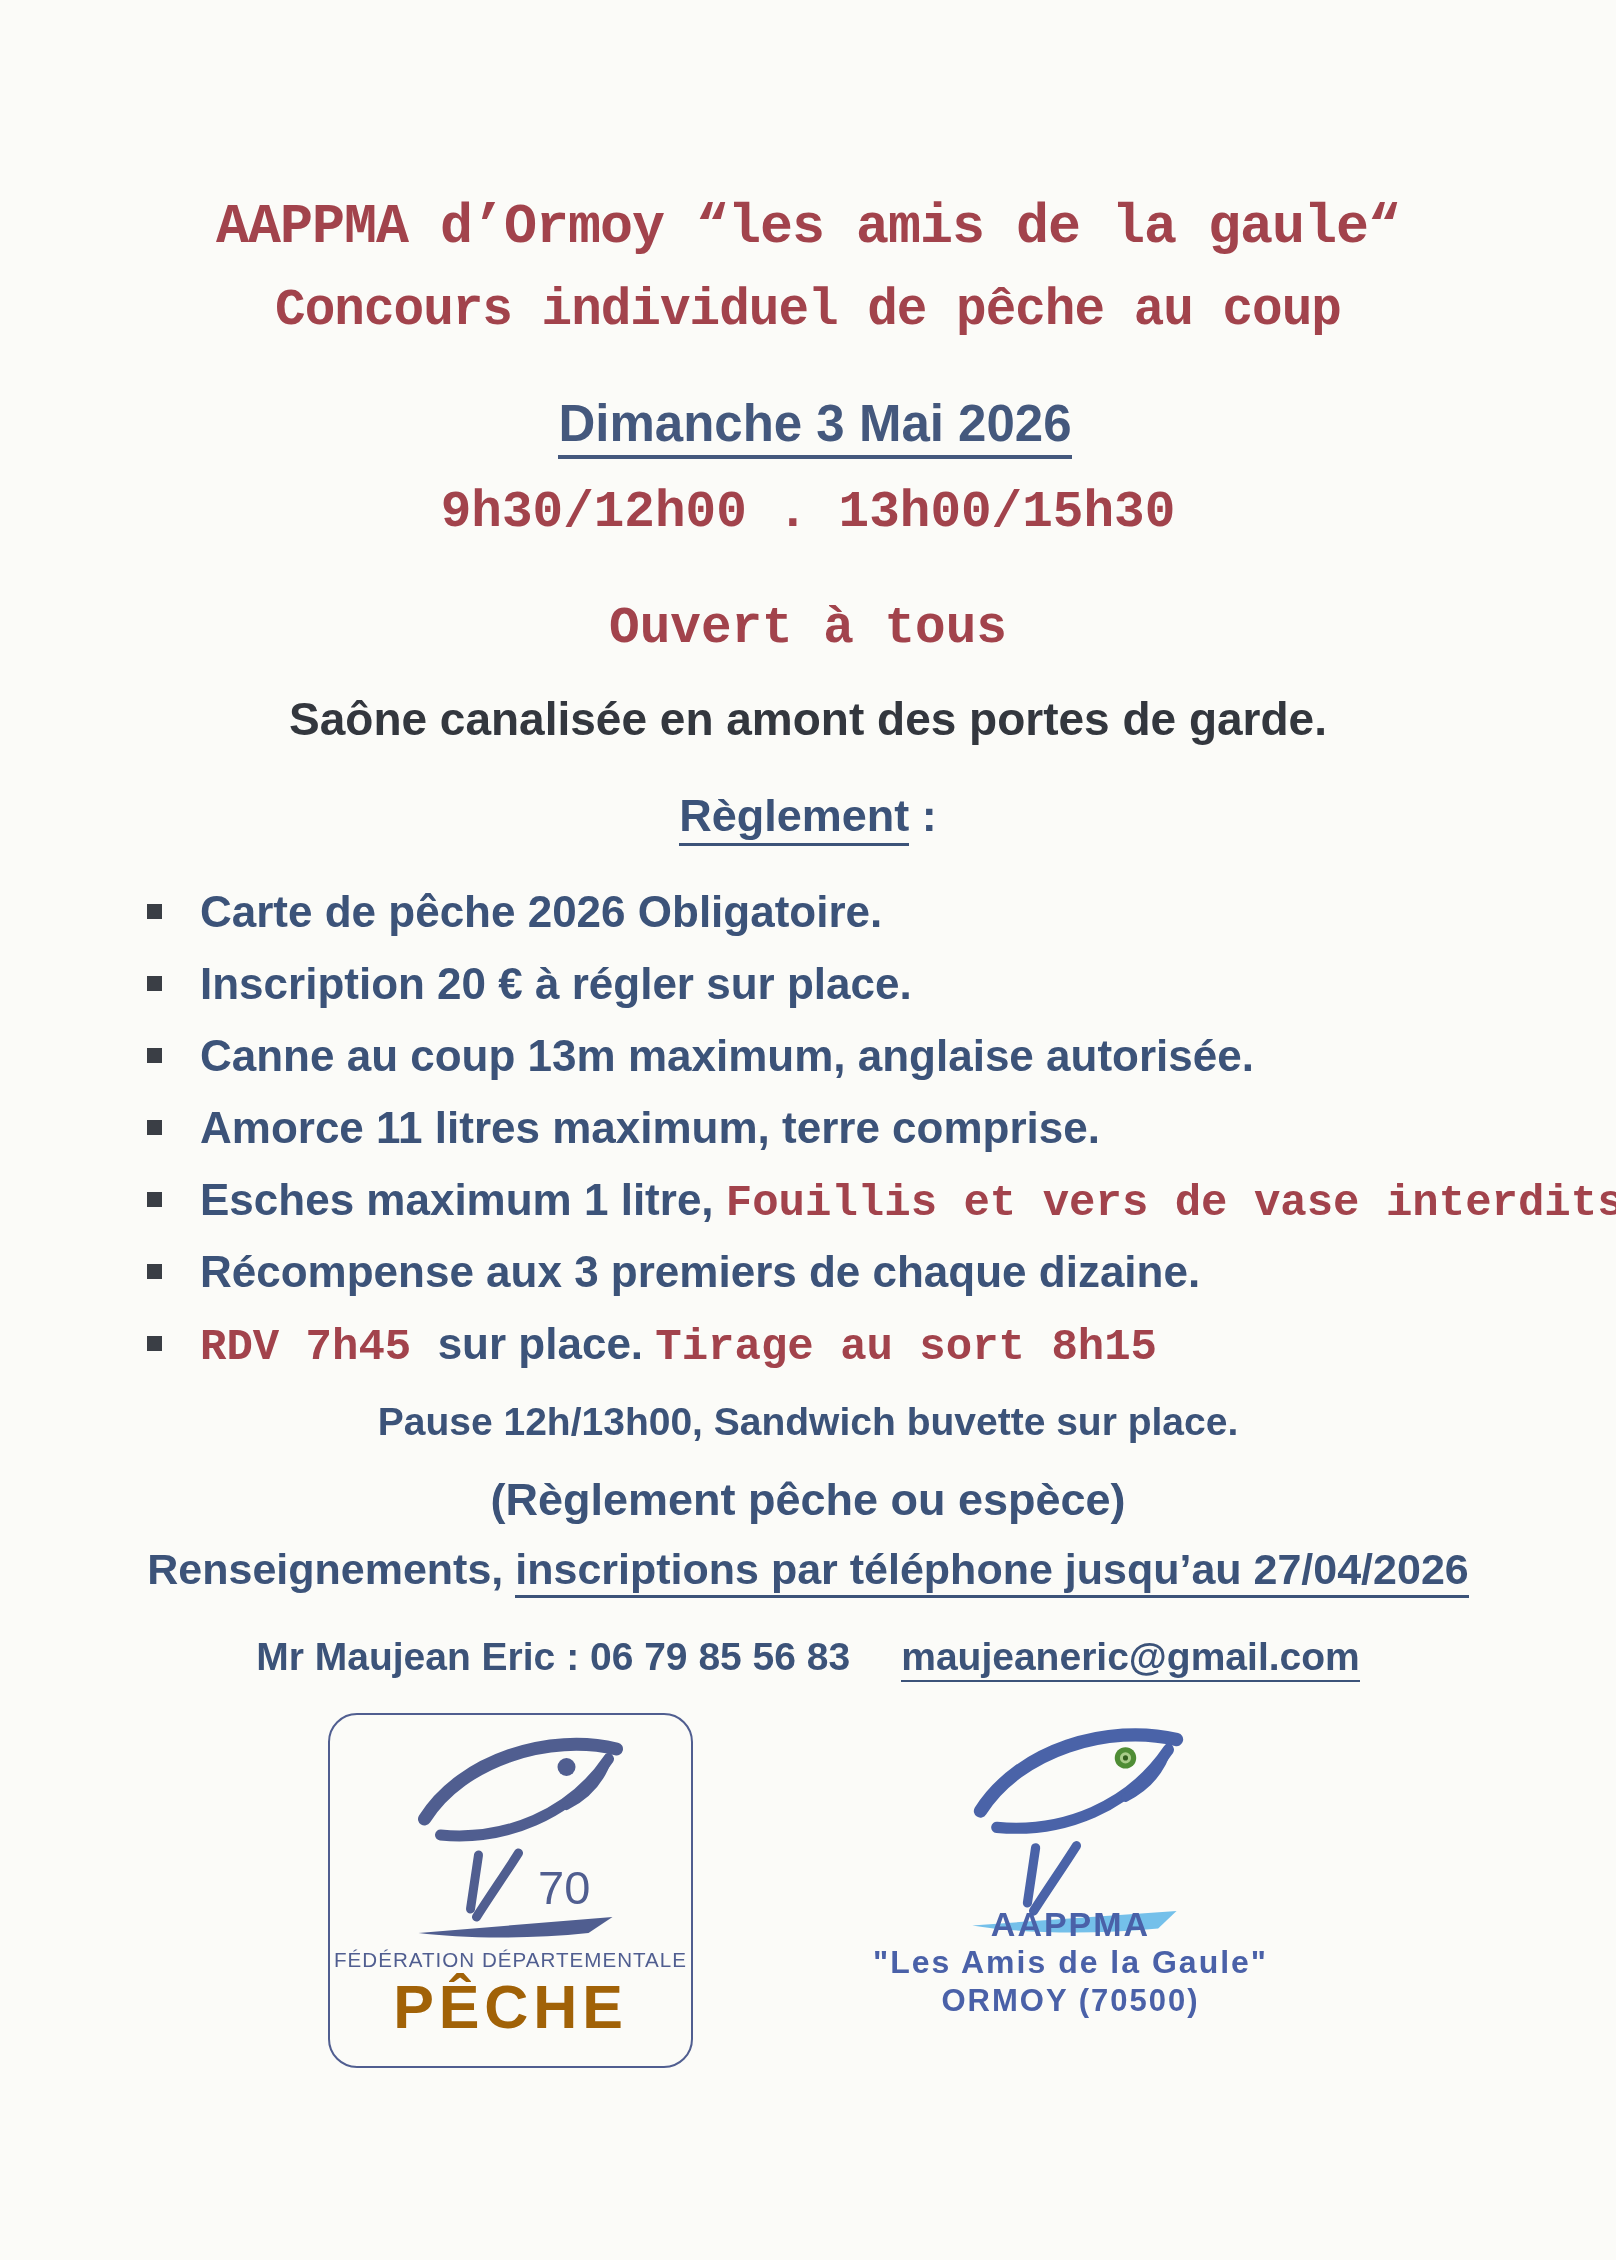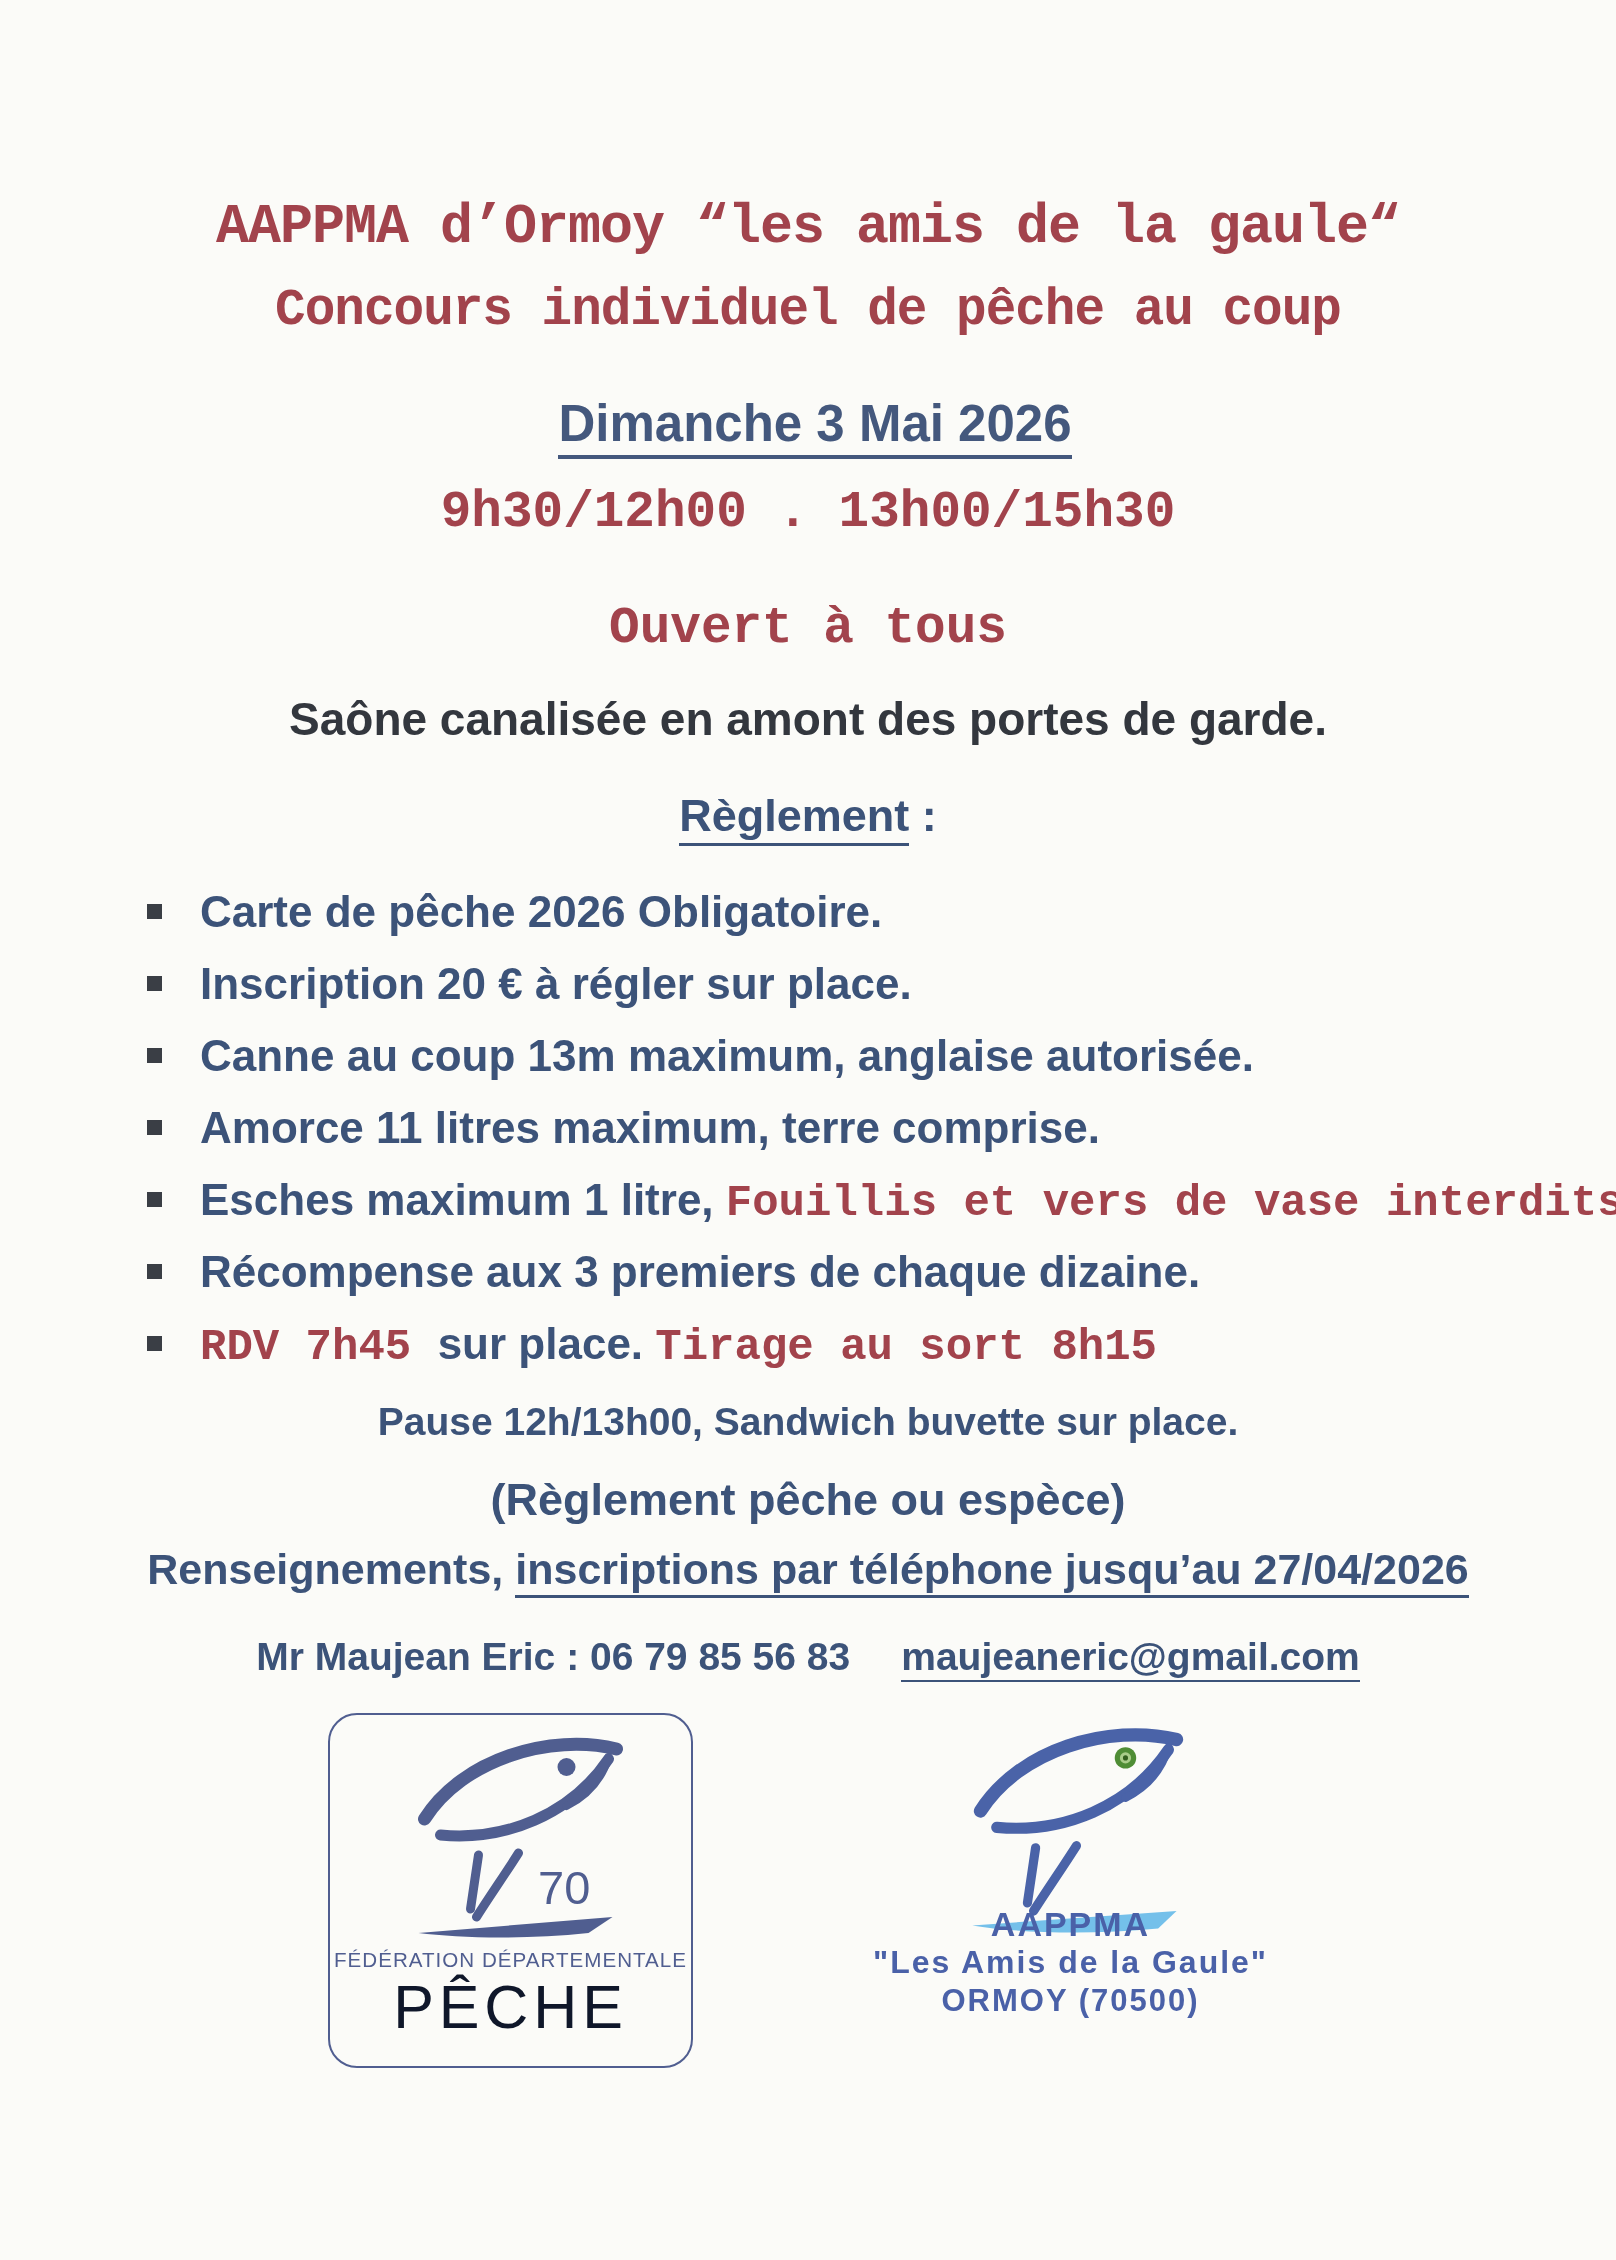--- a/index.html
+++ b/index.html
@@ -95,23 +95,23 @@
     font-size:20.6px;
     font-weight:400;
     letter-spacing:1px;
     color:#505e90;
   }
   .fed-word{
     position:absolute;
     top:257px; left:0; right:0;
     text-align:center;
     font-size:61px;
-    font-weight:400;
+    font-weight:700;
     letter-spacing:4.9px;
-    color:#0f172a;
+    color:#a16207;
   }
 
   
   .aap-logo{
     position:absolute;
     left:863px; top:1707px;
     width:431px; height:333px;
   }
   .aap-logo svg{position:absolute; left:98px; top:7.8px;}
   .aap-stroke{stroke:#4a63a8; fill:none;}

